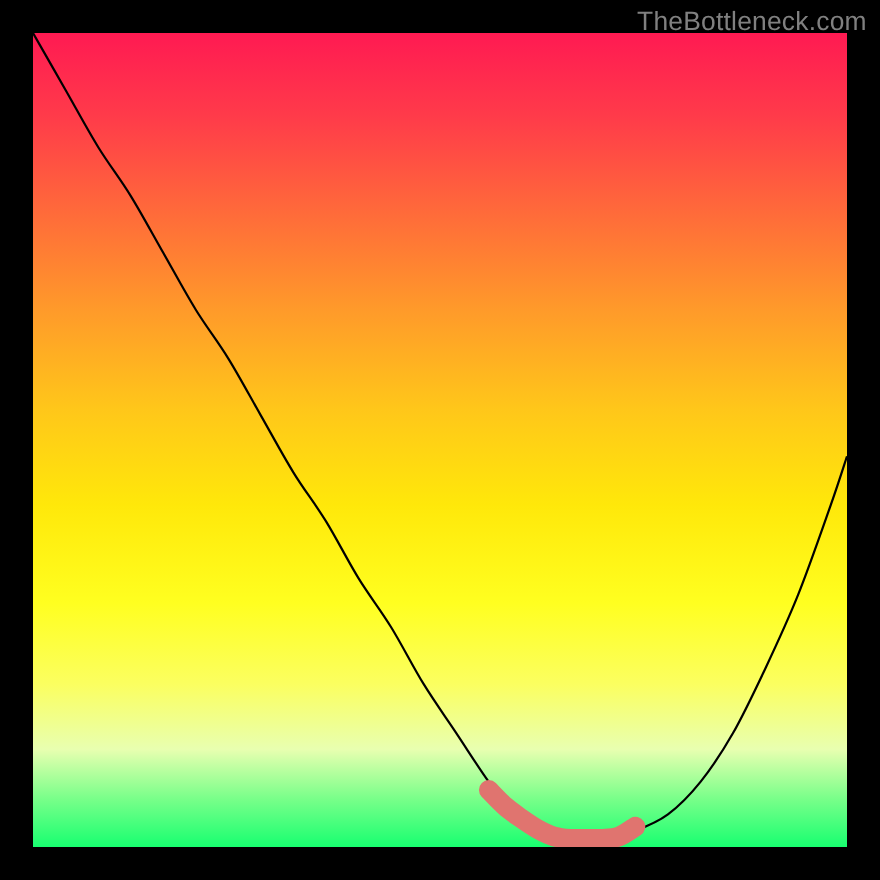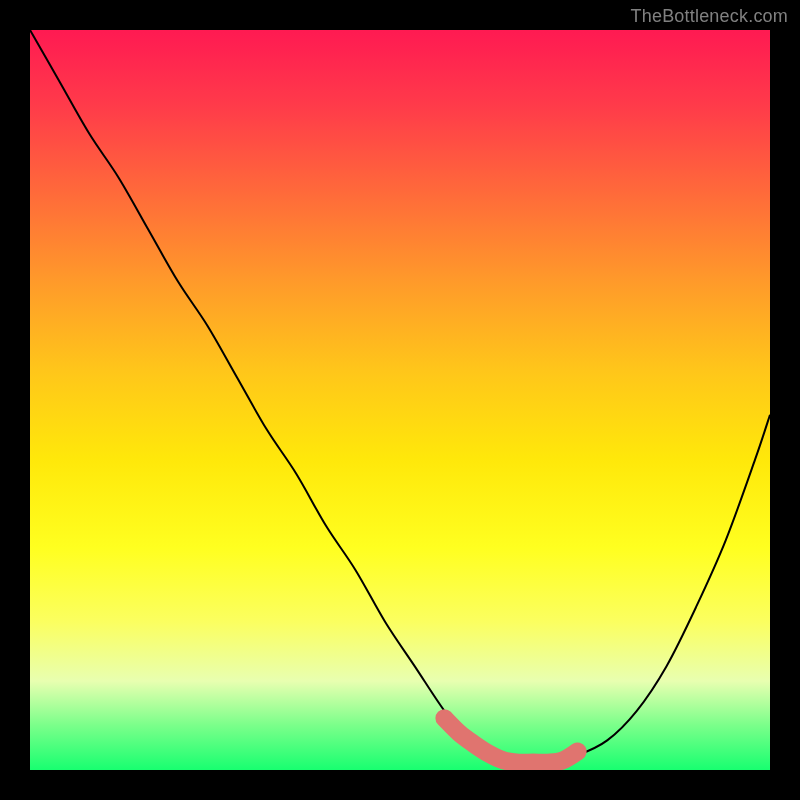--- a/index.html
+++ b/index.html
@@ -35,21 +35,21 @@
       #e8ffb0 88%,
       #7aff8a 94%,
       #18ff70 100%
     );
   }
   .watermark {
     position: absolute;
     top: 6px;
     right: 12px;
     color: #808080;
-    font-size: 18px;
+    font-size: 24px;
     font-weight: 400;
     letter-spacing: 0.2px;
     user-select: none;
   }
   svg {
     position: absolute;
     left: 0;
     top: 0;
   }
 </style>

